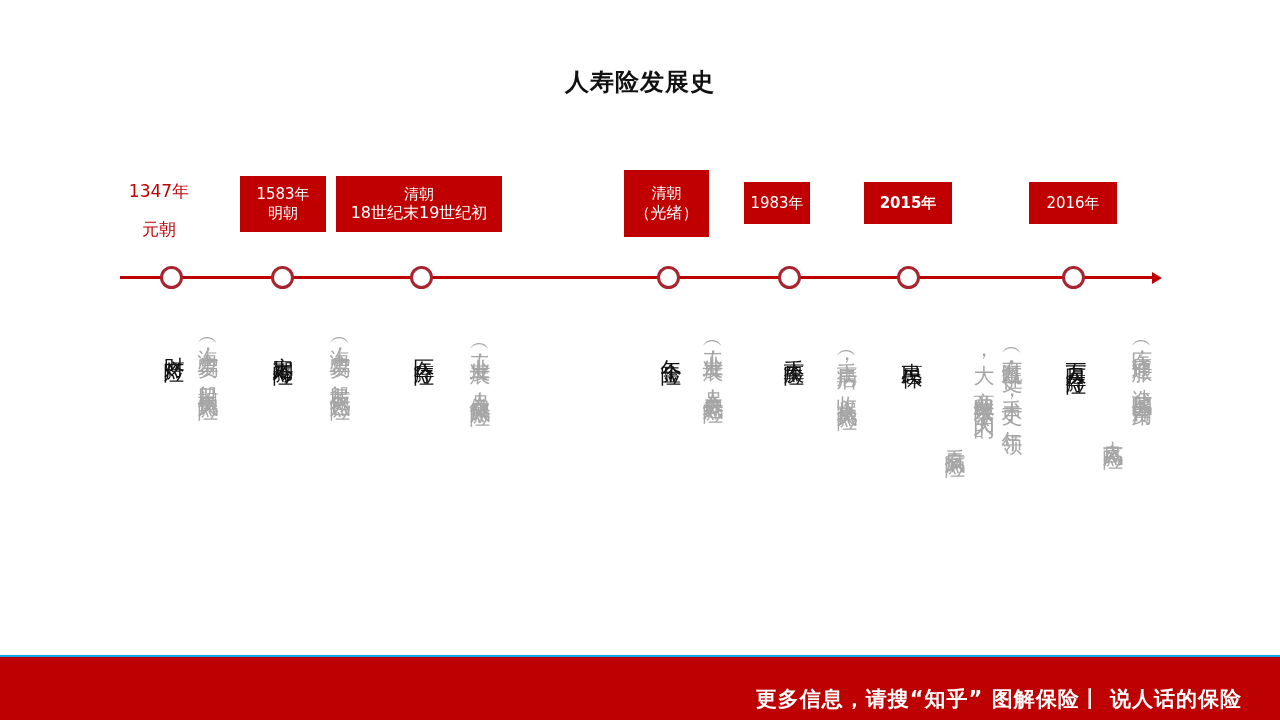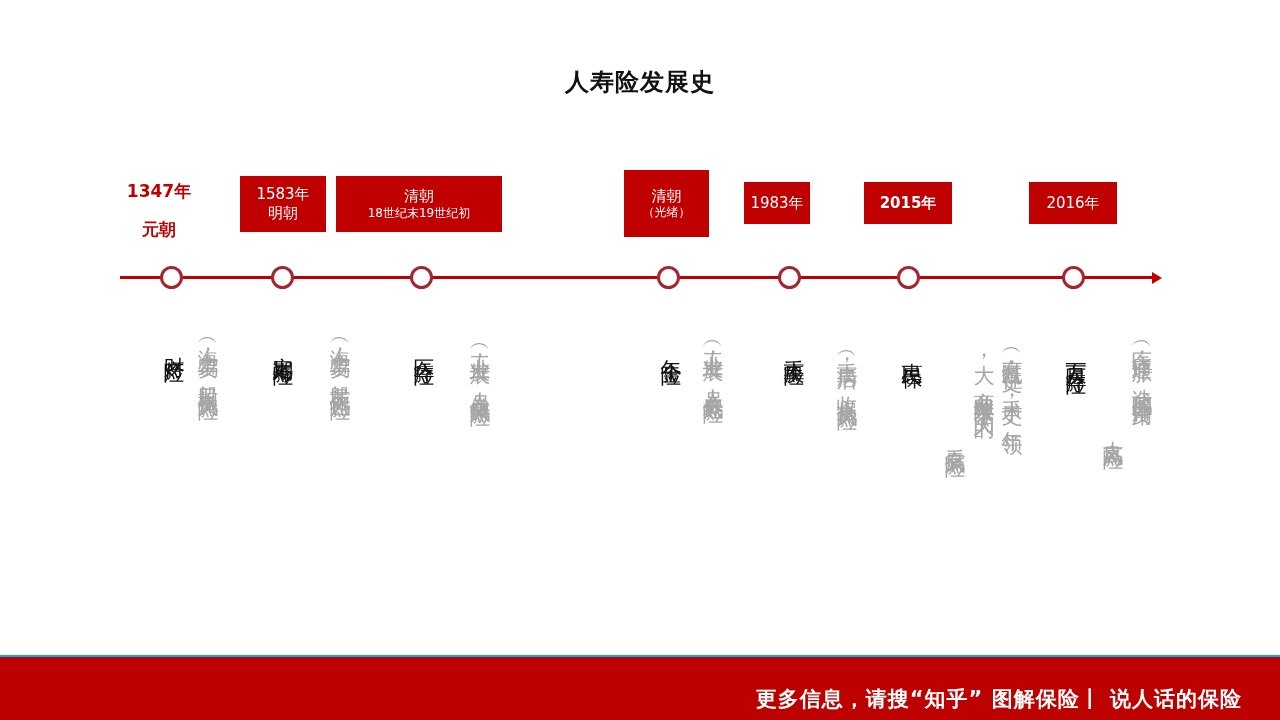--- a/index.html
+++ b/index.html
@@ -1,38 +1,38 @@
 <!DOCTYPE html>
 <html><head>
 <meta charset="utf-8">
 <style>
   * { margin:0; padding:0; box-sizing:border-box; }
   html, body { width:1280px; height:720px; background:#ffffff; overflow:hidden; }
   body { position:relative; font-family:"DejaVu Sans", "Liberation Sans", sans-serif; }
   .title { position:absolute; left:0; width:1280px; top:66px; text-align:center; font-size:24px; font-weight:bold; color:#111; letter-spacing:1px; }
   .era { position:absolute; text-align:center; color:#fff; background:#c00000; display:flex; flex-direction:column; align-items:center; justify-content:center; line-height:1.25; }
   .era .main { font-size:15px; }
-  .era .sub { font-size:12px; }
+  .era .sub { font-size:16px; }
   .era.plain { background:transparent; color:#c00000; }
   .era.plain .main { font-size:17px; line-height:38px; }
   .axis { position:absolute; left:120px; top:276px; width:1034px; height:3px; background:#c00000; }
   .arrow { position:absolute; left:1152px; top:272px; width:0; height:0; border-top:6px solid transparent; border-bottom:6px solid transparent; border-left:10px solid #c00000; }
   .node { position:absolute; top:266px; width:23px; height:23px; border-radius:50%; border:3px solid #a8242e; background:#fff; }
   .vtext { position:absolute; writing-mode:vertical-rl; text-orientation:upright; font-size:21px; letter-spacing:3px; }
   .vtext.type { color:#111; }
   .vtext.reason { color:#a6a6a6; }
   .footer { position:absolute; left:0; top:655px; width:1280px; height:65px; background:#bd0000; border-top:2px solid #0ea5e9; }
   .footer-text { position:absolute; right:38px; top:28px; color:#fff; font-size:21px; font-weight:bold; letter-spacing:1px; }
 </style>
 </head>
 <body>
 
 <div class="title">人寿险发展史</div>
 
-<div class="era plain" style="left:118px; top:172px; width:82px; height:76px;font-weight:bold;">
+<div class="era plain" style="left:118px; top:172px; width:82px; height:76px;">
   <span class="main">1347年</span>
   <span class="main">元朝</span>
 </div>
 <div class="era" style="left:240px; top:176px; width:86px; height:56px;">
   <span class="main">1583年</span>
   <span class="main">明朝</span>
 </div>
 <div class="era" style="left:336px; top:176px; width:166px; height:56px;">
   <span class="main">清朝</span>
   <span class="sub">18世纪末19世纪初</span>

